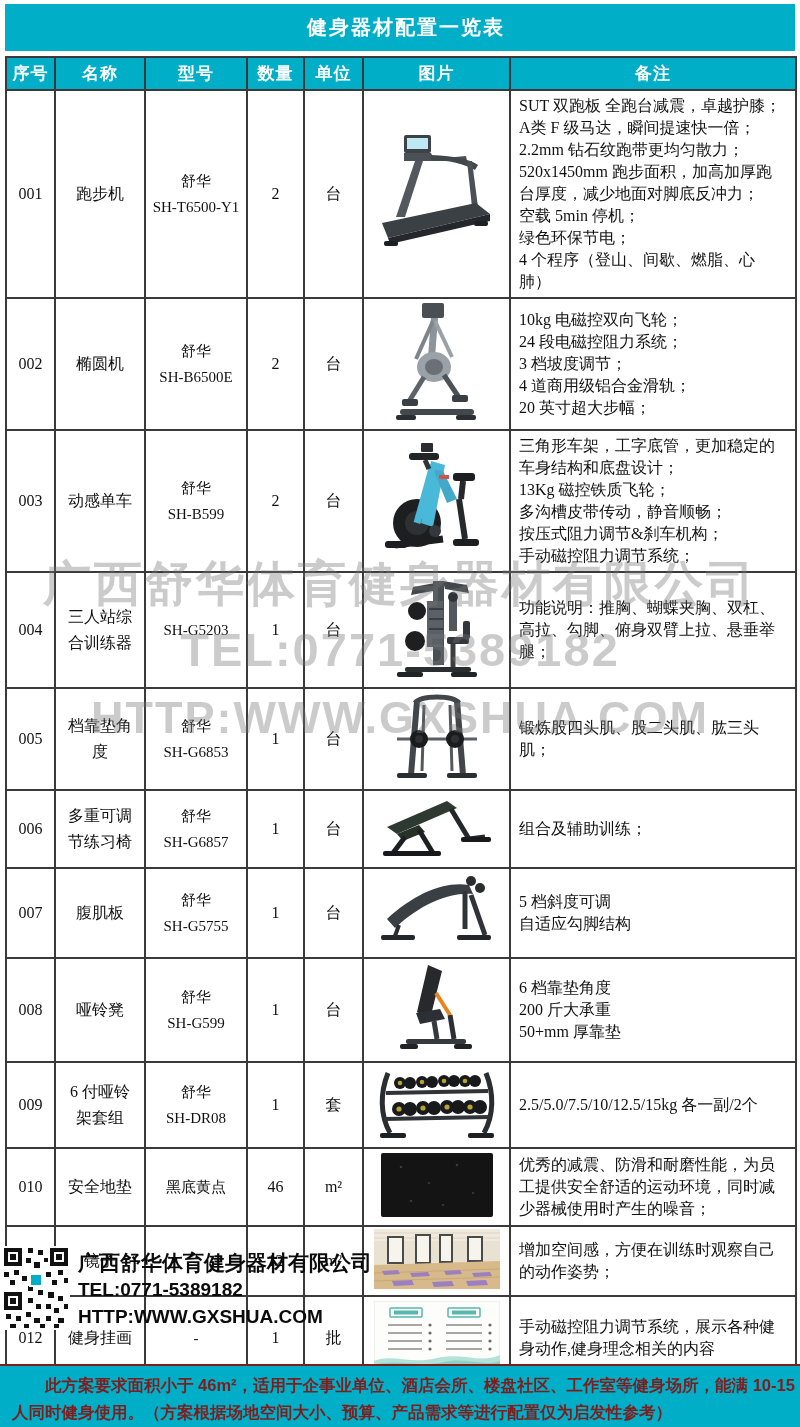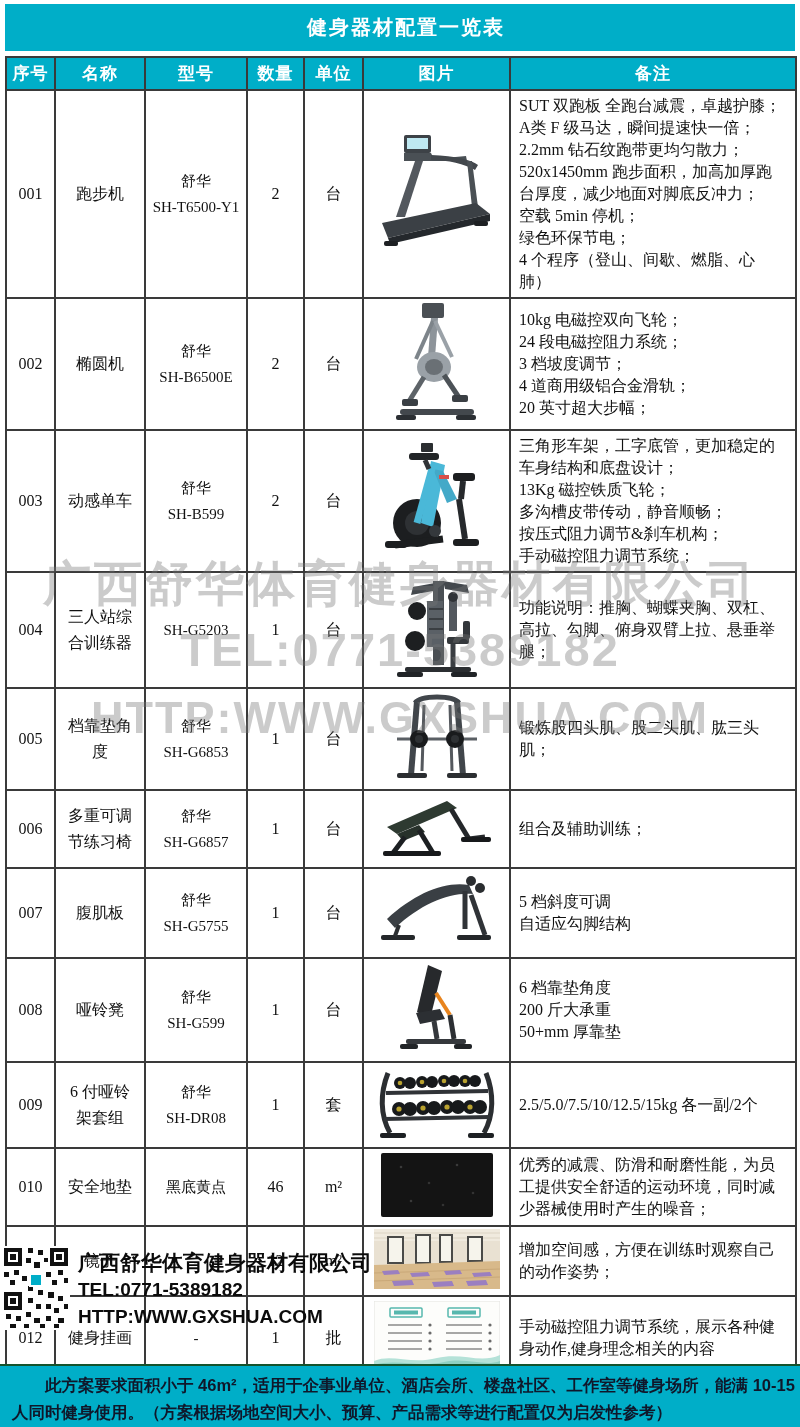--- a/index.html
+++ b/index.html
@@ -26,23 +26,23 @@
   td.c-name{text-align:center;font-size:16px;line-height:26px;padding:11px 10px;white-space:pre-line;}
   td.c-model{text-align:center;font-size:15px;line-height:26px;padding:12px 4px;white-space:pre-line;word-break:break-all;}
   td.c-img{text-align:center;padding:2px;background:#fff;}
   td.c-remark{
     text-align:left;font-size:16px;line-height:22px;padding:4px 10px 4px 8px;
     white-space:pre-line;
   }
   .img-box{display:inline-flex;align-items:center;justify-content:center;}
   .footer-band{
     position:absolute;left:0;right:0;bottom:0;top:1364px;background:#00aec8;
-    border-top:2px solid #14532d;box-sizing:border-box;
+    border-top:2px solid #7f1d1d;box-sizing:border-box;
     font-family:"Liberation Sans","DejaVu Sans",sans-serif;
-    font-weight:bold;font-size:16.5px;line-height:27px;color:#0f172a;
+    font-weight:bold;font-size:16.5px;line-height:27px;color:#7f1d1d;
     padding:6px 4px 0 12px;text-indent:2em;
   }
   .wm{
     position:absolute;left:0;right:0;text-align:center;pointer-events:none;
     font-family:"Liberation Sans","DejaVu Sans",sans-serif;font-weight:bold;
     color:rgba(118,118,118,0.38);white-space:nowrap;z-index:5;
   }
   .wm-1{top:552px;font-size:48px;letter-spacing:3px;}
   .wm-2{top:622px;font-size:47px;letter-spacing:2px;}
   .wm-3{top:692px;font-size:45px;letter-spacing:2px;}

